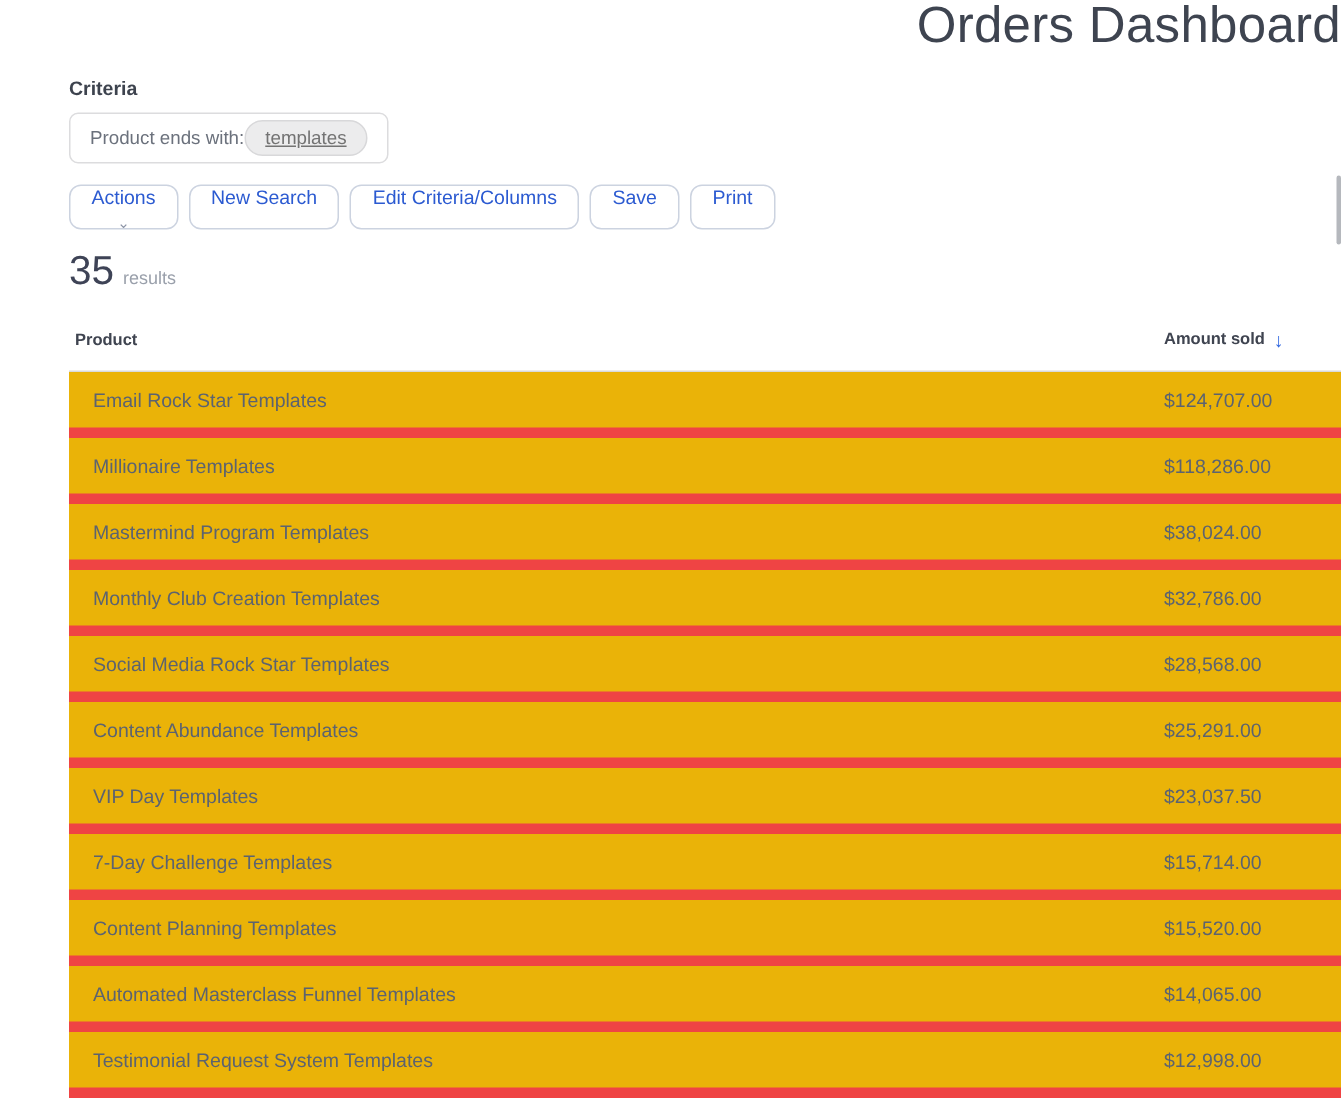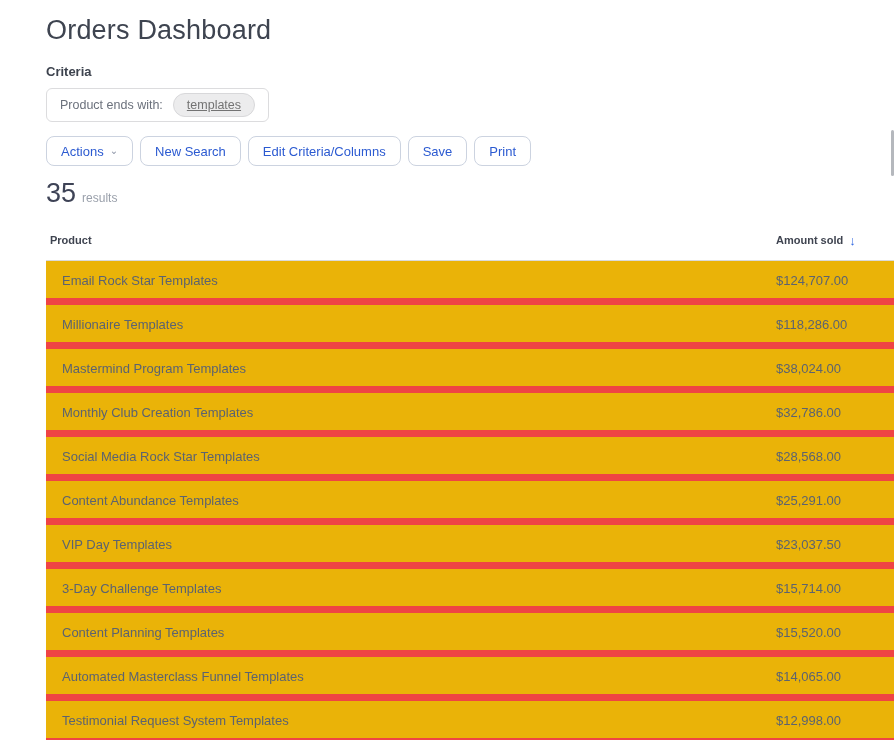--- a/index.html
+++ b/index.html
@@ -5,40 +5,41 @@
   * { margin: 0; padding: 0; box-sizing: border-box; }
   html, body {
     width: 894px; height: 740px;
     background: #ffffff;
     overflow: hidden;
     font-family: "Liberation Sans", "DejaVu Sans", sans-serif;
   }
   .page { position: relative; width: 894px; height: 740px; padding-left: 46px; }
 
   .page-title {
-    margin-top: 13px;
-    font-size: 27px;
+    margin-top: 0;
+    font-size: 34px;
     font-weight: 400;
     letter-spacing: 0.2px;
     color: #3e4450;
     line-height: 34px;
+    text-align: right;
   }
 
   .criteria-label {
     margin-top: 17px;
     font-size: 13px;
     font-weight: 700;
     color: #3d434e;
   }
 
   .criteria-box {
     margin-top: 9px;
     display: inline-flex;
     align-items: center;
-    gap: 10px;
+    gap: 0;
     height: 34px;
     padding: 0 13px;
     border: 1px solid #dcdcde;
     border-radius: 6px;
     background: #ffffff;
   }
   .criteria-field { font-size: 12.5px; color: #6b717c; }
   .criteria-tag {
     display: inline-block;
     padding: 4px 13px;
@@ -57,20 +58,21 @@
     gap: 6px;
     height: 30px;
     padding: 0 14px;
     background: #ffffff;
     border: 1px solid #ccd3e0;
     border-radius: 8px;
     font-family: "Liberation Sans", sans-serif;
     font-size: 13px;
     color: #2b5ad1;
     cursor: pointer;
+    flex-direction: column;
   }
   .btn .chevron { font-size: 10px; color: #8c94a6; line-height: 1; }
 
   .results-line { margin-top: 12px; display: flex; align-items: baseline; gap: 6px; }
   .results-count { font-size: 27px; font-weight: 400; color: #3e4356; line-height: 30px; }
   .results-unit { font-size: 12px; color: #9aa0ab; text-align: right; }
 
   .table { margin-top: 11px; width: 848px; }
   .thead {
     position: relative;
@@ -197,21 +199,21 @@
           <span class="cell cell-product">Content Abundance Templates</span>
           <span class="cell cell-amount">$25,291.00</span>
         </div>
 
         <div class="row">
           <span class="cell cell-product">VIP Day Templates</span>
           <span class="cell cell-amount">$23,037.50</span>
         </div>
 
         <div class="row">
-          <span class="cell cell-product">3-Day Challenge Templates</span>
+          <span class="cell cell-product">7-Day Challenge Templates</span>
           <span class="cell cell-amount">$15,714.00</span>
         </div>
 
         <div class="row">
           <span class="cell cell-product">Content Planning Templates</span>
           <span class="cell cell-amount">$15,520.00</span>
         </div>
 
         <div class="row">
           <span class="cell cell-product">Automated Masterclass Funnel Templates</span>

